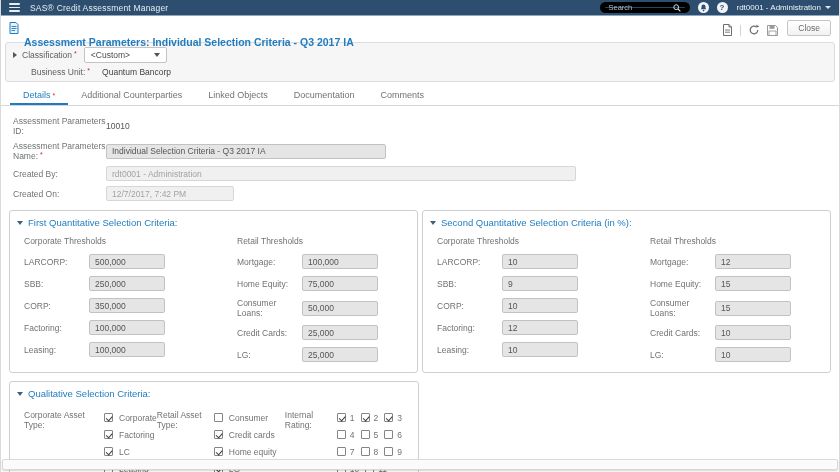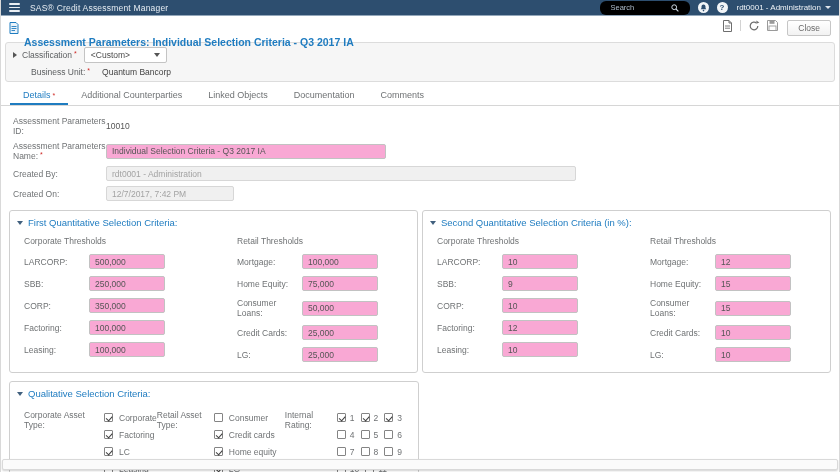--- a/index.html
+++ b/index.html
@@ -10,37 +10,37 @@
     border-left:1px solid #d9d9d9; border-right:1px solid #d9d9d9;
     overflow:hidden; margin:0 auto;
   }
 
   
   .appbar { height:16px; background:#2d4e6f; border-bottom:1px solid #93a7ba;
     display:flex; align-items:center; padding:0 8px; }
   .hamburger { width:11px; display:flex; flex-direction:column; gap:2px; cursor:pointer; }
   .hamburger span { display:block; height:1.5px; background:#e9eef3; border-radius:1px; }
   .appbar-title { color:#e7edf3; font-size:8.5px; margin-left:10px; letter-spacing:.2px; }
-  .search { margin-left:auto; width:90px; height:11px; border:7px solid #000000; border-radius:6px;
+  .search { margin-left:auto; width:90px; height:11px; border:5px solid #000000; border-radius:6px;
     display:flex; align-items:center; padding:0 4px; background:rgba(0,0,0,0.12); }
   .search input { flex:1; min-width:0; background:transparent; border:none; outline:none;
     color:#c3cfda; font-size:7.5px; font-family:"Liberation Sans",sans-serif; }
   .search input::placeholder { color:#aebccb; }
   .circle-icon { width:11px; height:11px; border-radius:50%; background:#f2f5f8; margin-left:8px;
     display:flex; align-items:center; justify-content:center; cursor:pointer; flex:0 0 auto; }
   .circle-icon .q { color:#2d4e6f; font-size:8px; font-weight:bold; line-height:1; }
   .user-menu { display:flex; align-items:center; margin-left:9px; cursor:pointer; }
   .user-menu .name { color:#eef2f6; font-size:8px; }
   .caret-w { width:0; height:0; border-left:3px solid transparent; border-right:3px solid transparent;
     border-top:3.5px solid #dfe6ec; margin-left:4px; }
 
   
   .pageheader { height:24px; background:#fff; display:flex; align-items:center; padding:0 8px; }
   .pagetitle { color:#1f7cc0; font-weight:bold; font-size:10.5px; margin-left:5px;margin-top:28px; }
-  .toolbar { margin-left:auto; display:flex; align-items:flex-start; gap:7px; }
+  .toolbar { margin-left:auto; display:flex; align-items:flex-end; gap:7px; }
   .tool { cursor:pointer; display:flex; align-items:center; }
   .tool-divider { width:1px; height:11px; background:#d3d3d3; }
   .close-btn { font-size:8.5px; color:#6a6a6a; background:linear-gradient(#ffffff,#f2f2f2);
     border:1px solid #c6c6c6; border-radius:2px; padding:2px 10px; cursor:pointer; margin-left:2px;
     font-family:"Liberation Sans",sans-serif; }
 
   
   .classification { margin:2px 4px 0 4px; background:#f6f6f6; border:1px solid #dcdcdc;
     border-radius:3px; padding:4px 7px 4px 7px; }
   .cls-row1 { display:flex; align-items:center; }
@@ -59,21 +59,21 @@
   .tabs { display:flex; border-bottom:1px solid #d6d6d6; margin-top:4px; padding:0 9px; height:20px; }
   .tab { font-size:9px; color:#6f7274; padding:0 13px; line-height:19px; cursor:pointer;
     border-bottom:2px solid transparent; white-space:nowrap; }
   .tab.active { color:#1f7cc0; border-bottom:2px solid #1f7cc0; }
 
   
   .form { padding:10px 0 2px 12px; }
   .frow { display:flex; align-items:center; margin-bottom:5px; min-height:15px; }
   .flabel { width:93px; font-size:8.5px; color:#6f7274; flex:0 0 auto; }
   .tinput { font-size:8.5px; color:#555; border:1px solid #c2c2c2; border-radius:2px;
-    height:15px; padding:1px 5px; font-family:"Liberation Sans",sans-serif; outline:none; background:#f9a8d4; }
+    height:15px; padding:1px 5px; font-family:"Liberation Sans",sans-serif; outline:none; background:#e5e5e5; }
   .tinput.disabled { background:#f0f0f0; color:#a3a3a3; border-color:#d7d7d7; }
   .static-value { font-size:8.5px; color:#555; }
 
   
   .panels-row { display:flex; gap:4px; margin:2px 8px 0 8px;justify-content:flex-end; }
   .panel { flex:1; border:1px solid #cfcfcf; border-radius:3px; background:#fff; padding:6px 10px 3px 7px; }
   .panel-title { display:flex; align-items:center; gap:5px; }
   .arrow-down { width:0; height:0; border-left:3.5px solid transparent; border-right:3.5px solid transparent;
     border-top:4.5px solid #41607e; cursor:pointer; flex:0 0 auto; }
   .panel-title .t { color:#1f7cc0; font-size:9.5px; }

